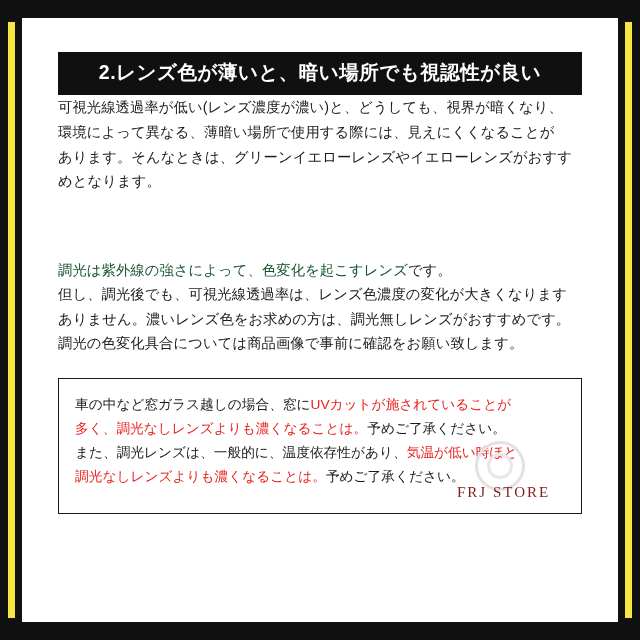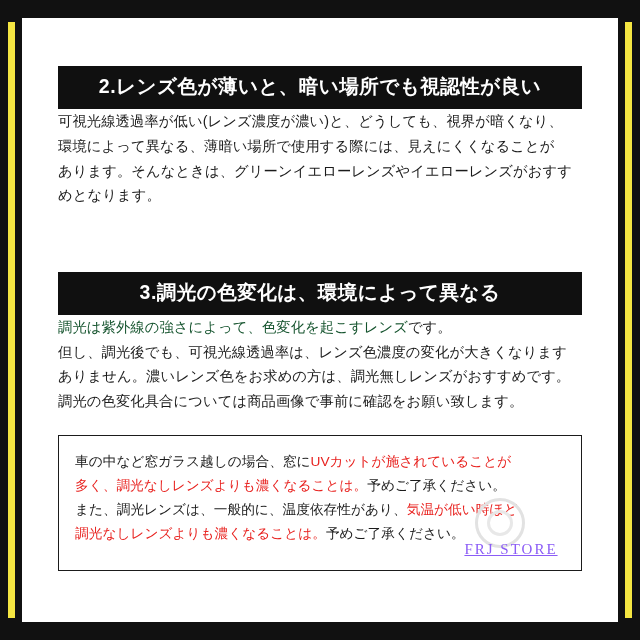--- a/index.html
+++ b/index.html
@@ -51,21 +51,21 @@
   .band {
     background: #101010;
     color: #ffffff;
     text-align: center;
     font-size: 19.5px;
     font-weight: bold;
     letter-spacing: 0.5px;
     padding: 9px 4px 11px 4px;
     line-height: 1.2;
   }
-  .band-2 { margin-top: 14px; }
+  .band-2 { }
   .band-3 { margin-top: 0; }
   .body-text {
     font-size: 14.3px;
     line-height: 1.72;
     color: #1b1b1b;
     letter-spacing: 0.1px;
   }
   .sect2-spacer { height: 64px; }
   .sect3 { margin-top: 0; }
   .hl-blue { color: #14532d; margin-top: 34px; }
@@ -106,26 +106,25 @@
     width: 20px;
     height: 20px;
     border-radius: 50%;
     border: 3px solid #e8e8e8;
   }
   .wm-text {
     position: absolute;
     left: 0;
     bottom: 2px;
     width: 108px;
-    text-align: center;
+    text-align: left;
     font-size: 15px;
     letter-spacing: 2px;
-    color: #8b5cf6;
+    color: #7f1d1d;
     font-family: "Liberation Serif", serif;
-    text-decoration: underline;
   }
 </style>
 </head>
 <body>
 
 <div class="frame">
   <div class="accent accent-left"></div>
   <div class="accent accent-right"></div>
 
   <div class="page">
@@ -136,23 +135,20 @@
 
     <div class="body-text">
       <span>可視光線透過率が低い(レンズ濃度が濃い)と、どうしても、視界が暗くなり、</span><br>
       <span>環境によって異なる、薄暗い場所で使用する際には、見えにくくなることが</span><br>
       <span>あります。そんなときは、グリーンイエローレンズやイエローレンズがおすす</span><br>
       <span>めとなります。</span>
     </div>
 
     <div class="sect2-spacer"></div>
 
-    <div class="band band-3">
-      <span>3.調光の色変化は、環境によって異なる</span>
-    </div>
 
     <div class="body-text sect3">
       <span class="hl-blue">調光は紫外線の強さによって、色変化を起こすレンズ</span><span>です。</span><br>
       <span>但し、調光後でも、可視光線透過率は、レンズ色濃度の変化が大きくなります</span><br>
       <span>ありません。濃いレンズ色をお求めの方は、調光無しレンズがおすすめです。</span><br>
       <span>調光の色変化具合については商品画像で事前に確認をお願い致します。</span>
     </div>
 
     <div class="note-box">
       <span>車の中など窓ガラス越しの場合、窓に</span><span class="hl-red">UVカットが施されていることが</span><br>

